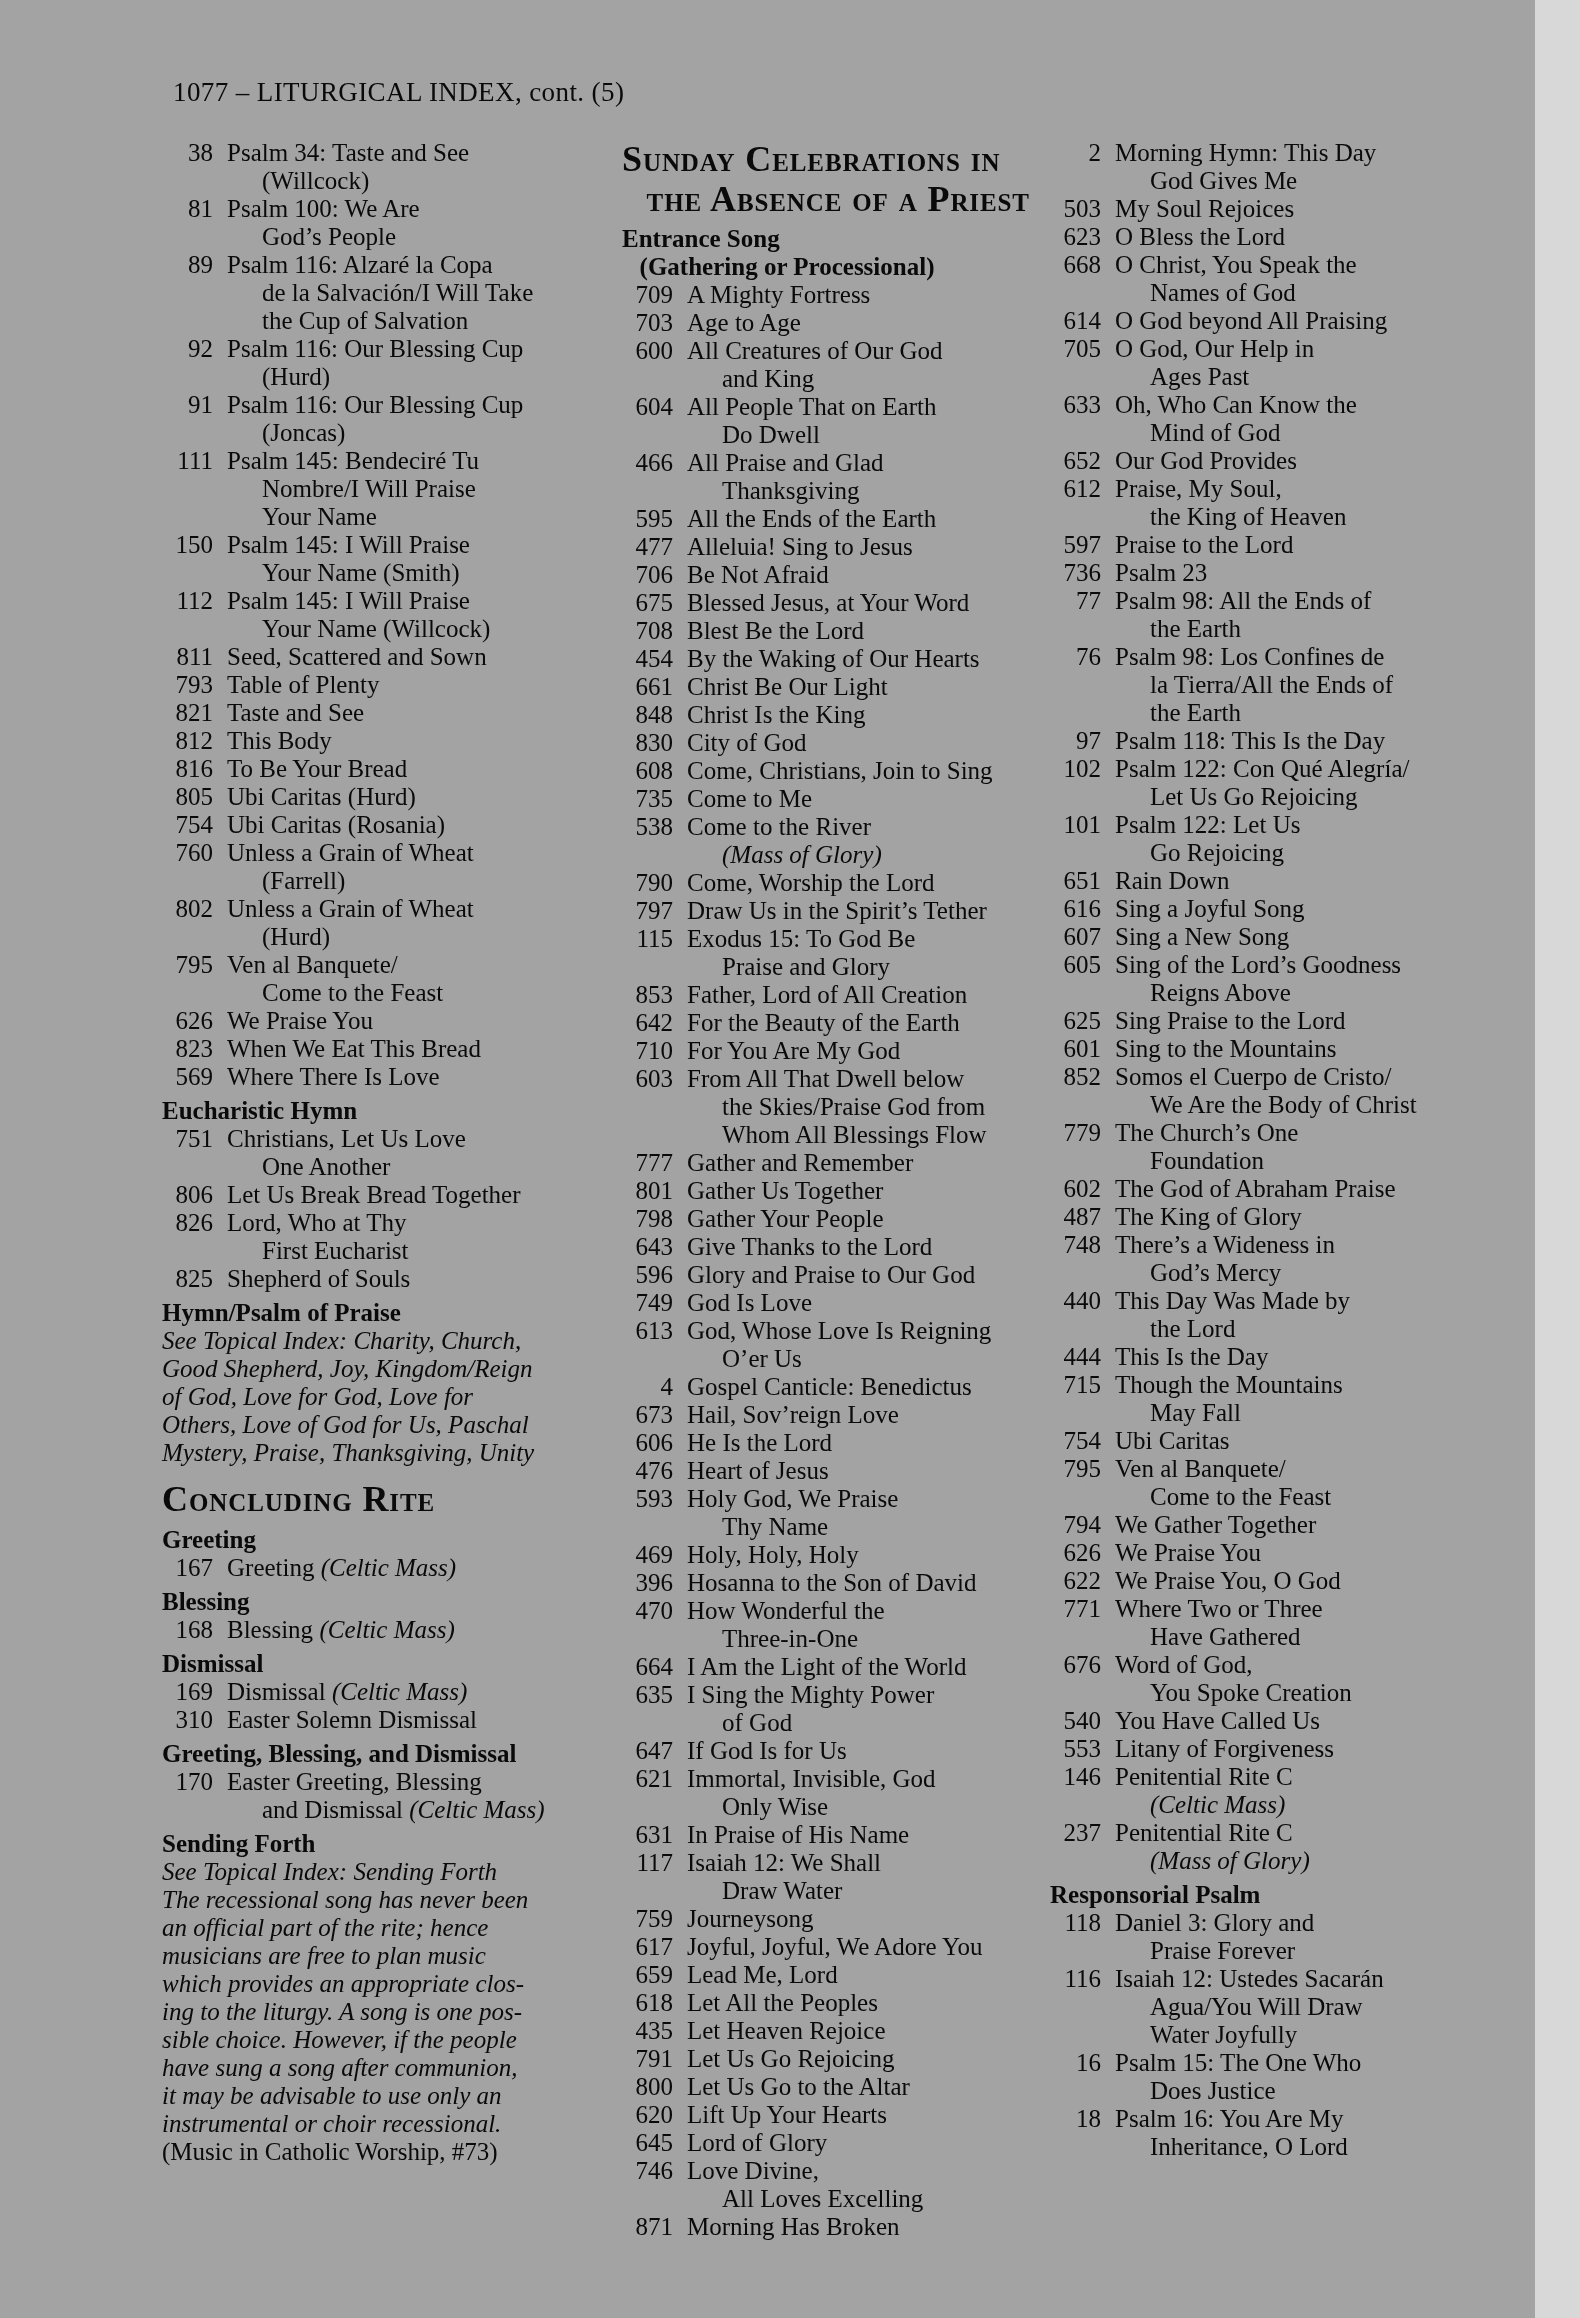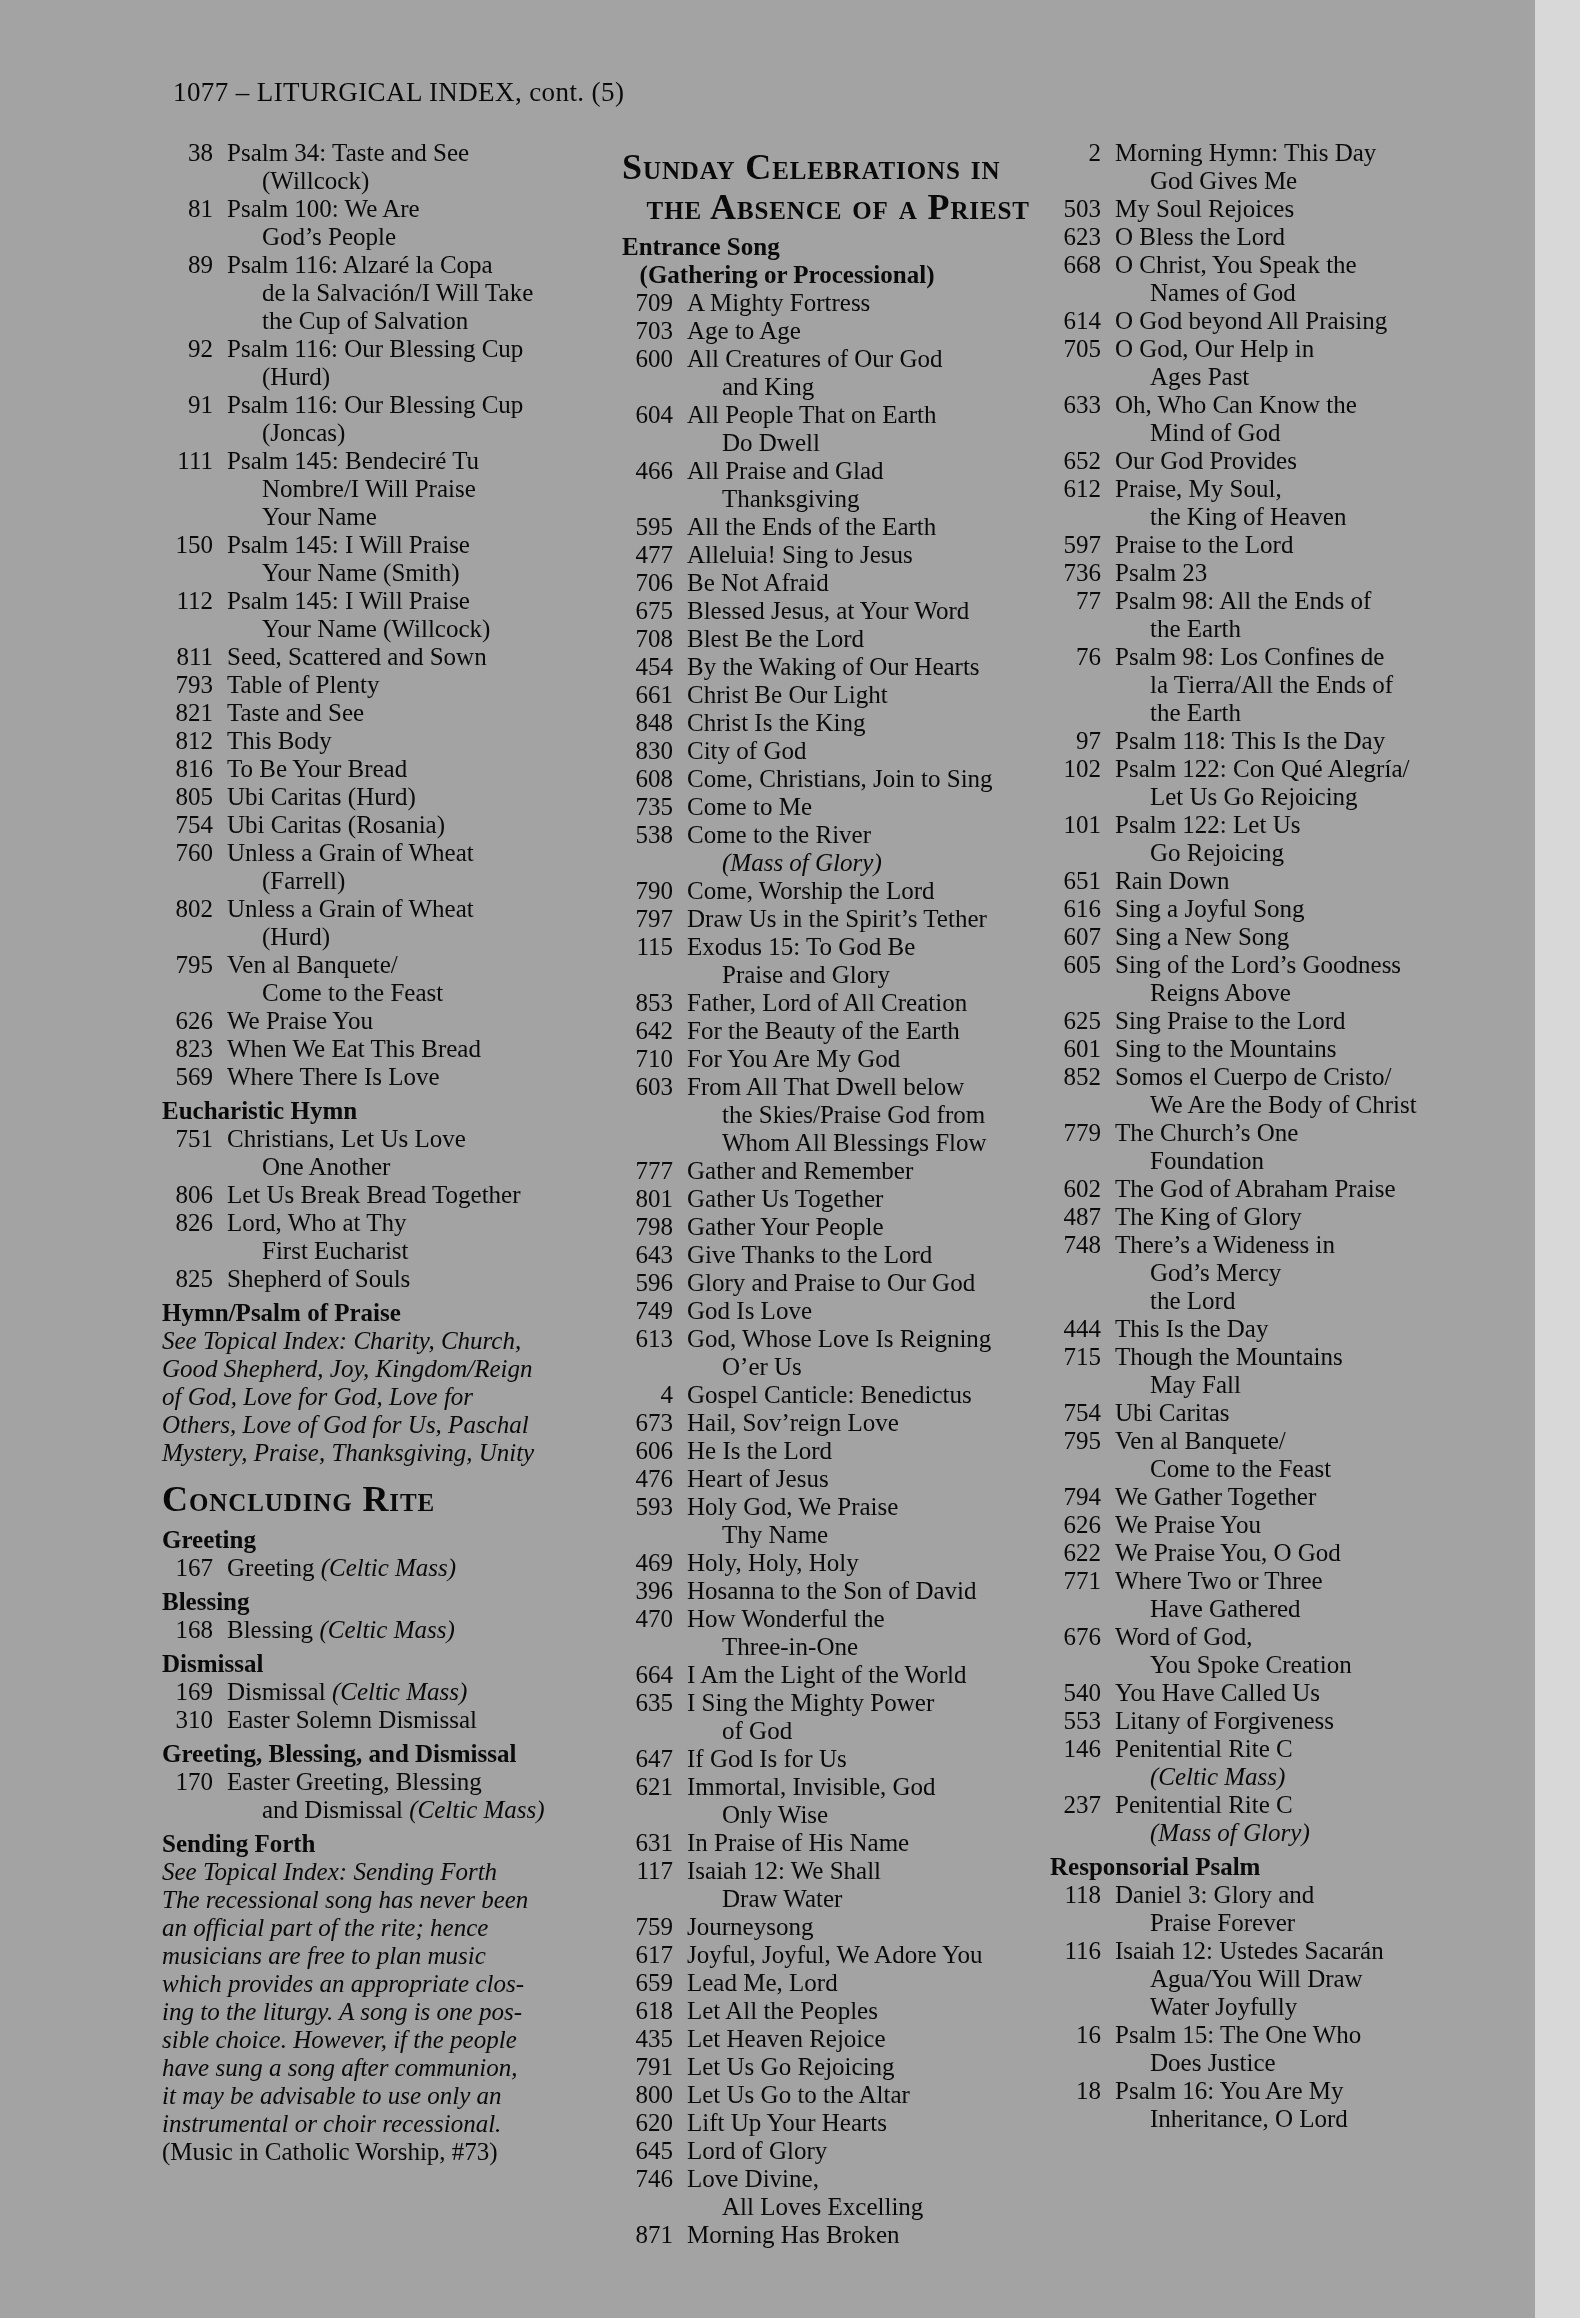--- a/index.html
+++ b/index.html
@@ -31,21 +31,21 @@
   }
   .subheading{
     font-weight:bold;font-size:25px;line-height:28px;
     padding-left:17.6px;white-space:nowrap;
   }
   .bigheading{
     font-weight:bold;font-variant:small-caps;letter-spacing:0.9px;
     font-size:36px;line-height:40px;
     margin:12.3px 0 5.3px 0;white-space:nowrap;
   }
-  .col .bigheading:first-child{margin-top:8px;}
+  .col .bigheading:first-child{margin-top:0;}
   .bh-indent{padding-left:24.6px;}
 
   .note .nline{font-style:italic;}
   .note,.para{margin:0;}
   i{font-style:italic;}
 </style>
 </head>
 <body>
 
 <div class="page">
@@ -474,20 +474,21 @@
         <div class="eline"><span class="num">602</span><span class="txt"><span>The God of Abraham Praise</span></span></div>
       </div>
       <div class="entry">
         <div class="eline"><span class="num">487</span><span class="txt"><span>The King of Glory</span></span></div>
       </div>
       <div class="entry">
         <div class="eline"><span class="num">748</span><span class="txt"><span>There’s a Wideness in</span></span></div>
         <div class="cont"><span>God’s Mercy</span></div>
       </div>
       <div class="entry">
+        <div class="eline"><span class="num">440</span><span class="txt"><span>This Day Was Made by</span></span></div>
         <div class="cont"><span>the Lord</span></div>
       </div>
       <div class="entry">
         <div class="eline"><span class="num">444</span><span class="txt"><span>This Is the Day</span></span></div>
       </div>
       <div class="entry">
         <div class="eline"><span class="num">715</span><span class="txt"><span>Though the Mountains</span></span></div>
         <div class="cont"><span>May Fall</span></div>
       </div>
       <div class="entry">

